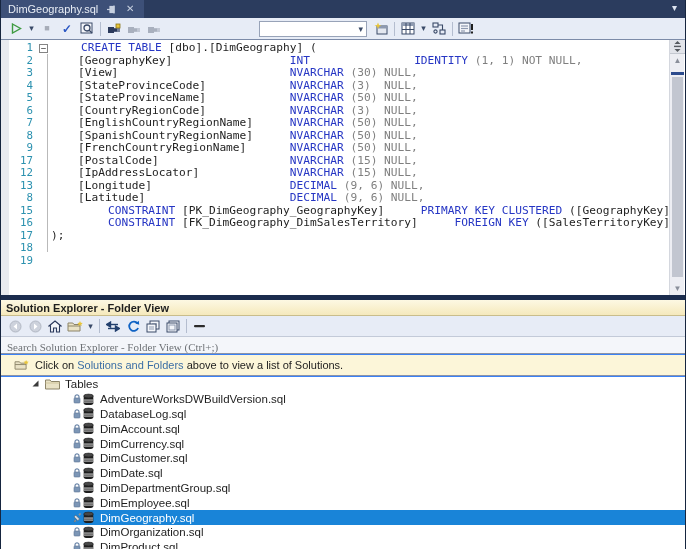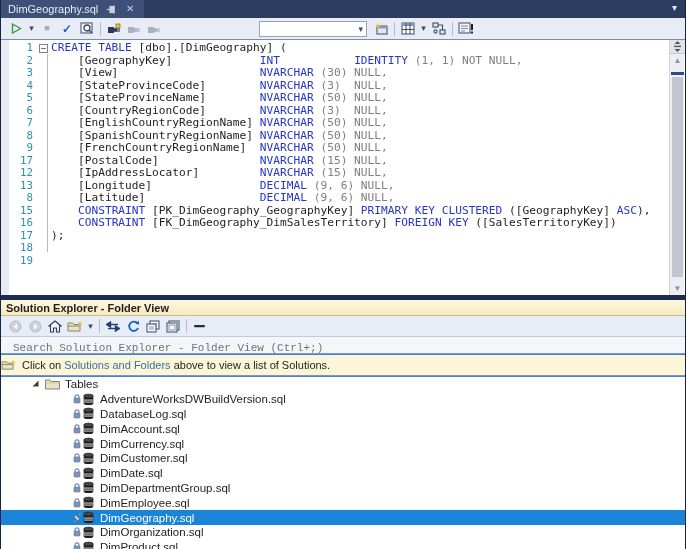--- a/index.html
+++ b/index.html
@@ -33,43 +33,43 @@
   
   .editor { position:absolute; left:0; top:40px; width:100%; height:255px; background:#FFFFFF; overflow:hidden; }
   .margin-strip { position:absolute; left:0; top:0; width:8px; height:100%; background:#E9EBF0; }
   .code-lines { position:absolute; left:0; top:2px; width:100%; }
   .code-line { display:flex; height:12.5px; line-height:12.5px; font-family:"DejaVu Sans Mono", monospace; font-size:11.2px; white-space:pre; }
   .ln { width:38px; flex:none; text-align:right; padding-right:6px; color:#2B91AF; font-size:10.8px; }
   .fold-col { width:12px; flex:none; position:relative; }
   .fold-box { position:absolute; left:0; top:1.5px; width:9px; height:9px; border:1px solid #848484; background:#fff; color:#3a3a3a; font-size:9px; line-height:7px; text-align:center; }
   .fold-line { position:absolute; left:46px; top:14px; width:1px; height:198px; background:#B9B9B9; }
   .code-text { flex:1; }
-  .c-k { color:#2636C4; }
+  .c-k { color:#2636C4;margin-left:30px; }
   .c-d { color:#1E1E1E;text-align:right; }
   .c-g { color:#7F7F7F; }
 
   
   .vscroll { position:absolute; right:1px; top:0; width:15px; height:255px; background:#EDEEF3; border-left:1px solid #D4D7DE; }
   .split-handle { position:absolute; top:0; left:0; width:15px; height:14px; background:#E2E4EA; border-bottom:1px solid #C4C8D0; display:flex; align-items:center; justify-content:center; }
   .scroll-arrow { position:absolute; left:0; width:15px; height:13px; display:flex; align-items:center; justify-content:center; color:#8A8F9A; font-size:8px; }
   .arrow-up { top:14px; }
   .arrow-down { bottom:0; }
   .caret-pos { position:absolute; left:1px; top:32px; width:13px; height:3px; background:#2B4A8C; }
   .vthumb { position:absolute; left:2px; top:37px; width:11px; height:200px; background:#C2C6D0; }
 
   
   .divider { position:absolute; left:0; top:295px; width:100%; height:5px; background:#1B2C4D; }
 
   
   .se-title { position:absolute; left:0; top:300px; width:100%; height:16px; background:linear-gradient(#FDF8E3,#F5E9BC); border-bottom:1px solid #C9BD8C; color:#1E1E1E; font-size:11px; font-weight:bold; display:flex; align-items:center; padding-left:5px; }
   .se-toolbar { position:absolute; left:0; top:316px; width:100%; height:20px; background:#E7ECF6; display:flex; align-items:center; padding-left:4px; }
   .se-search { position:absolute; left:0; top:336px; width:100%; height:18px; background:#F4F6FA; border-top:1px solid #C3CAD8; border-bottom:1px solid #8A93A8; }
-  .se-search input { width:100%; height:100%; border:none; background:transparent; font-family:Liberation Mono, monospace; font-size:11px; color:#444; padding-left:12px; outline:none; }
+  .se-search input { width:100%; height:100%; border:none; background:transparent; font-family:Liberation Serif, serif; font-size:11px; color:#444; padding-left:6px; outline:none; }
   .se-search input::placeholder { color:#6E7276; opacity:1; }
-  .se-notice { position:absolute; left:0; top:355px; width:100%; height:21px; background:#FCF6D9; border-bottom:1px solid #8A93A8; display:flex; align-items:center; font-size:11px; color:#1E1E1E; gap:6px; padding-left:0; }
+  .se-notice { position:absolute; left:0; top:355px; width:100%; height:21px; background:#FCF6D9; border-bottom:1px solid #8A93A8; display:flex; align-items:center; font-size:11px; color:#1E1E1E; gap:6px; padding-left:13px; }
   .se-notice .link { color:#3B6EA5; cursor:pointer; }
   .se-tree { position:absolute; left:0; top:377px; width:100%; height:172px; background:#FFFFFF; overflow:hidden; }
   .tree-row { height:14.8px; display:flex; align-items:center; font-size:11.5px; color:#1E1E1E; white-space:nowrap; }
   .tree-row.selected { background:#1984D8; color:#FFFFFF; }
   .tw-expander { width:10px; height:10px; margin-left:30px; flex:none; }
   .tw-folder-icon { width:15px; height:12px; margin-left:4px; flex:none; }
   .file-gap { width:72px; flex:none; }
   .badge-icon { width:8px; height:10px; flex:none; }
   .db-icon { width:13px; height:13px; flex:none; margin-left:1px; }
   .tree-label { margin-left:5px; }

